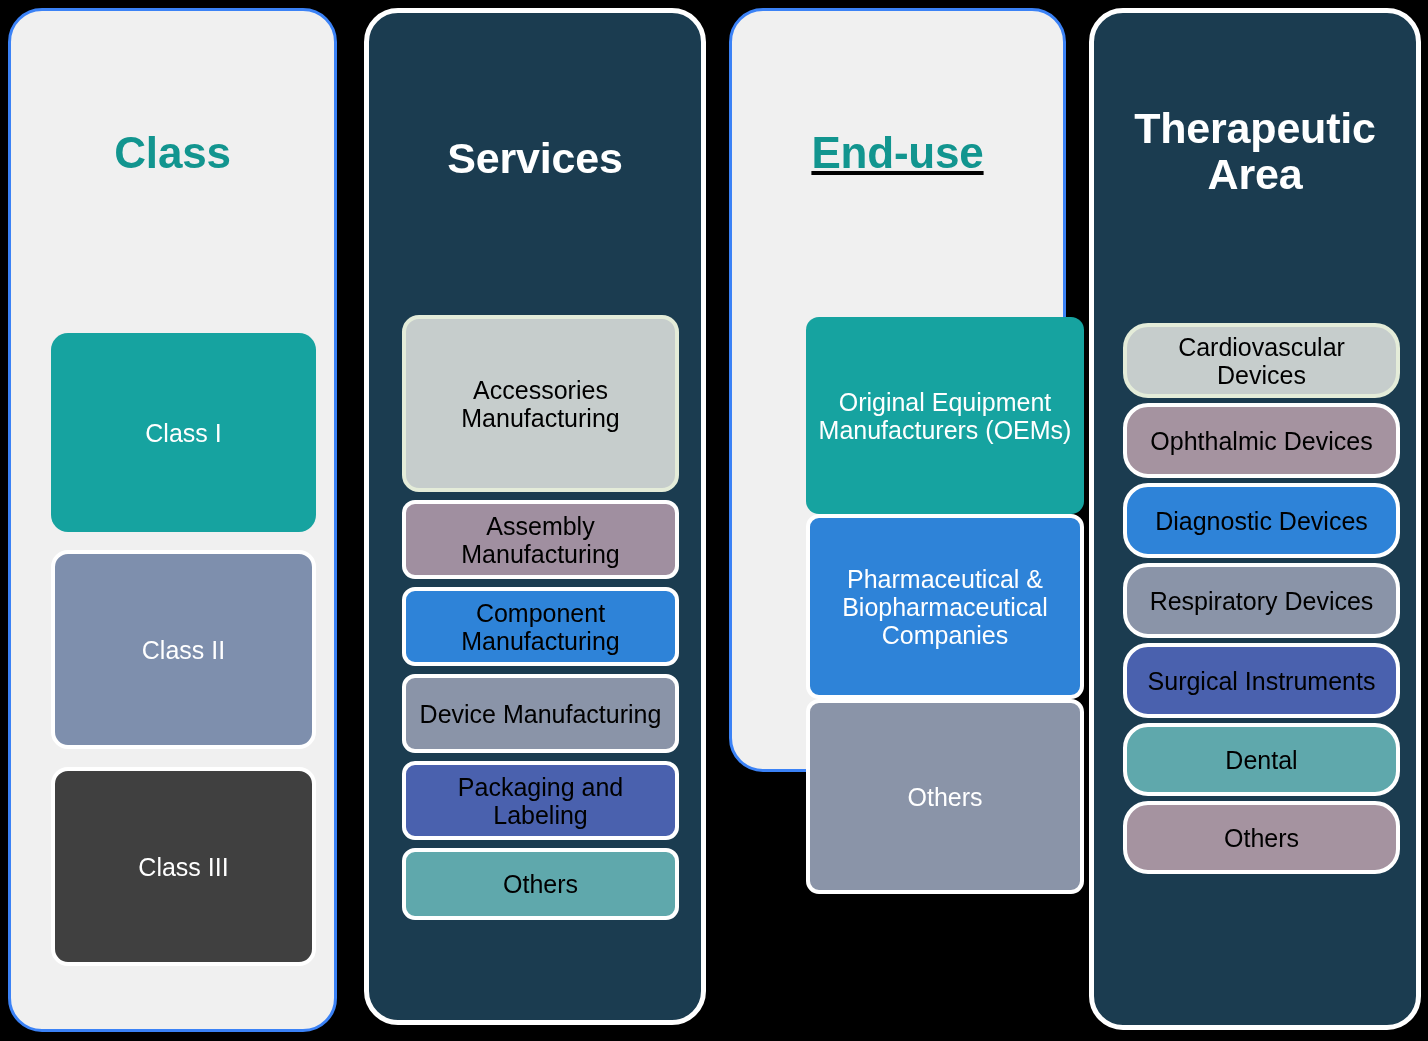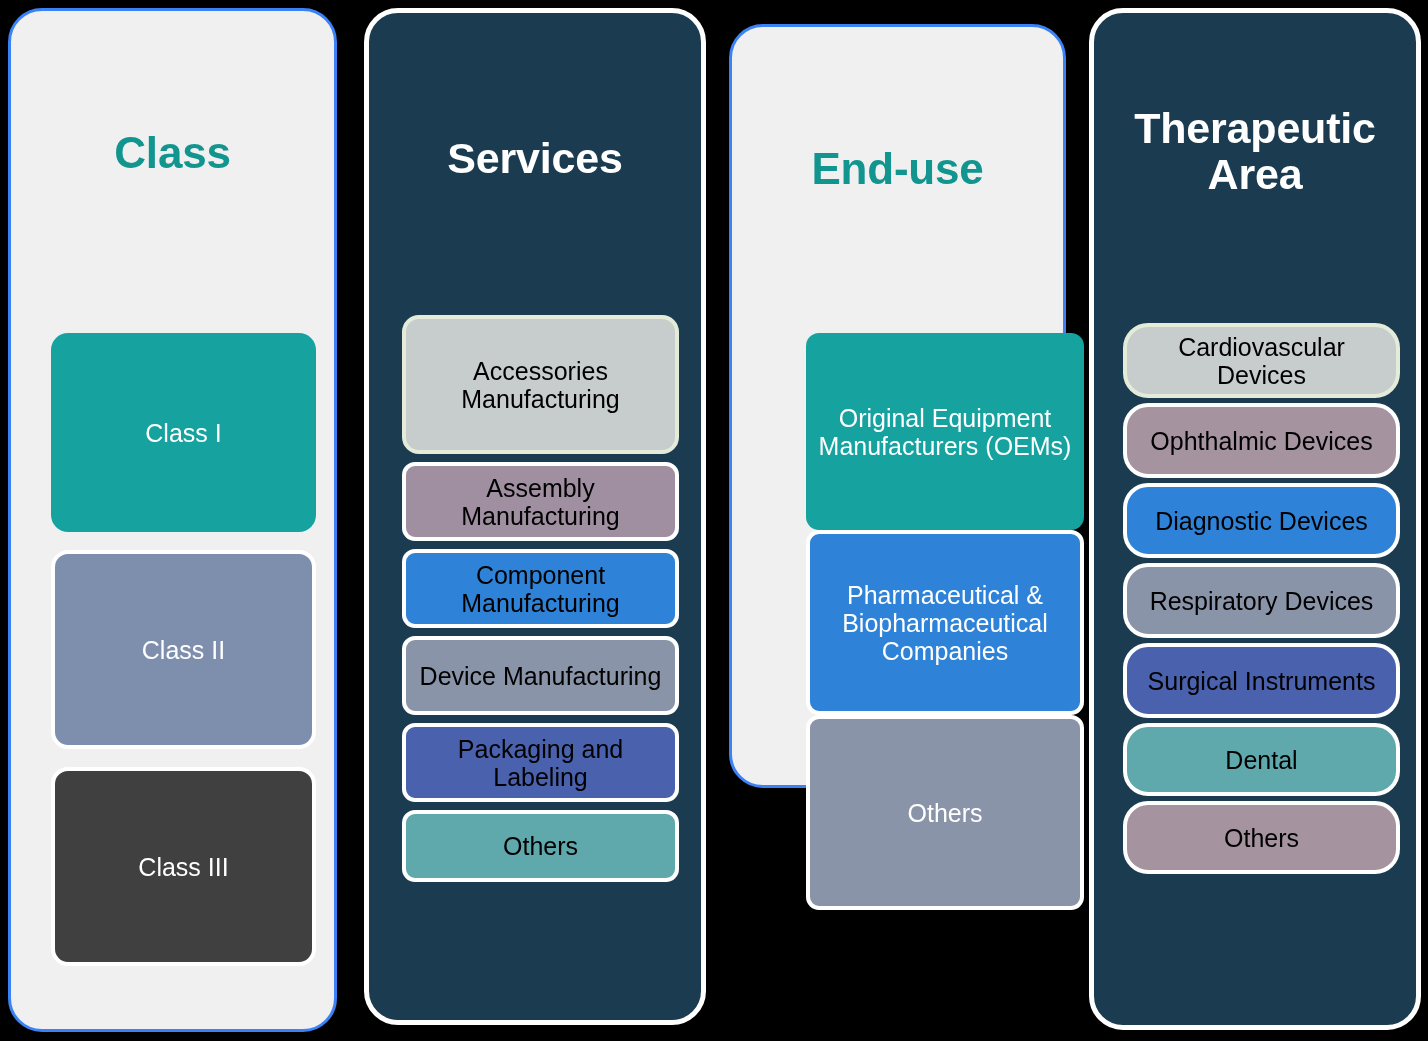--- a/index.html
+++ b/index.html
@@ -80,24 +80,24 @@
   #col-class .card-title { font-size: 44px; margin-top: 118px; }
   #col-class .items { top: 322px; left: 40px; width: 265px; }
   #col-class .item { height: 199px; font-size: 25px; border-radius: 17px; margin-bottom: 18px; }
   #col-class .item:first-child { border-color: transparent; }
 
   
   #col-services { left: 364px; top: 8px; width: 342px; height: 1017px; }
   #col-services .card-title { font-size: 43px; margin-top: 122px; }
   #col-services .items { top: 302px; left: 33px; width: 277px; }
   #col-services .item { font-size: 25px; margin-bottom: 8px; }
-  #col-services .item.tall { height: 139px; border-radius: 17px; border-color: #e4ecd9; }
+  #col-services .item.tall { height: 177px; border-radius: 17px; border-color: #e4ecd9; }
 
   
-  #col-enduse { left: 729px; top: 24px; width: 337px; height: 764px; }
+  #col-enduse { left: 729px; top: 8px; width: 337px; height: 764px; text-decoration: underline; }
   #col-enduse .card-title { font-size: 44px; margin-top: 118px; }
   #col-enduse .items { top: 306px; left: 26px; width: 278px; padding-left: 48px; }
   #col-enduse .item { font-size: 25px; }
 
   
   #col-therapeutic { left: 1089px; top: 8px; width: 332px; height: 1022px; }
   #col-therapeutic .card-title { font-size: 43px; margin-top: 92px; }
   #col-therapeutic .items { top: 310px; left: 29px; width: 277px; }
   #col-therapeutic .item { font-size: 25px; margin-bottom: 5px; border-radius: 25px; }
 </style>

